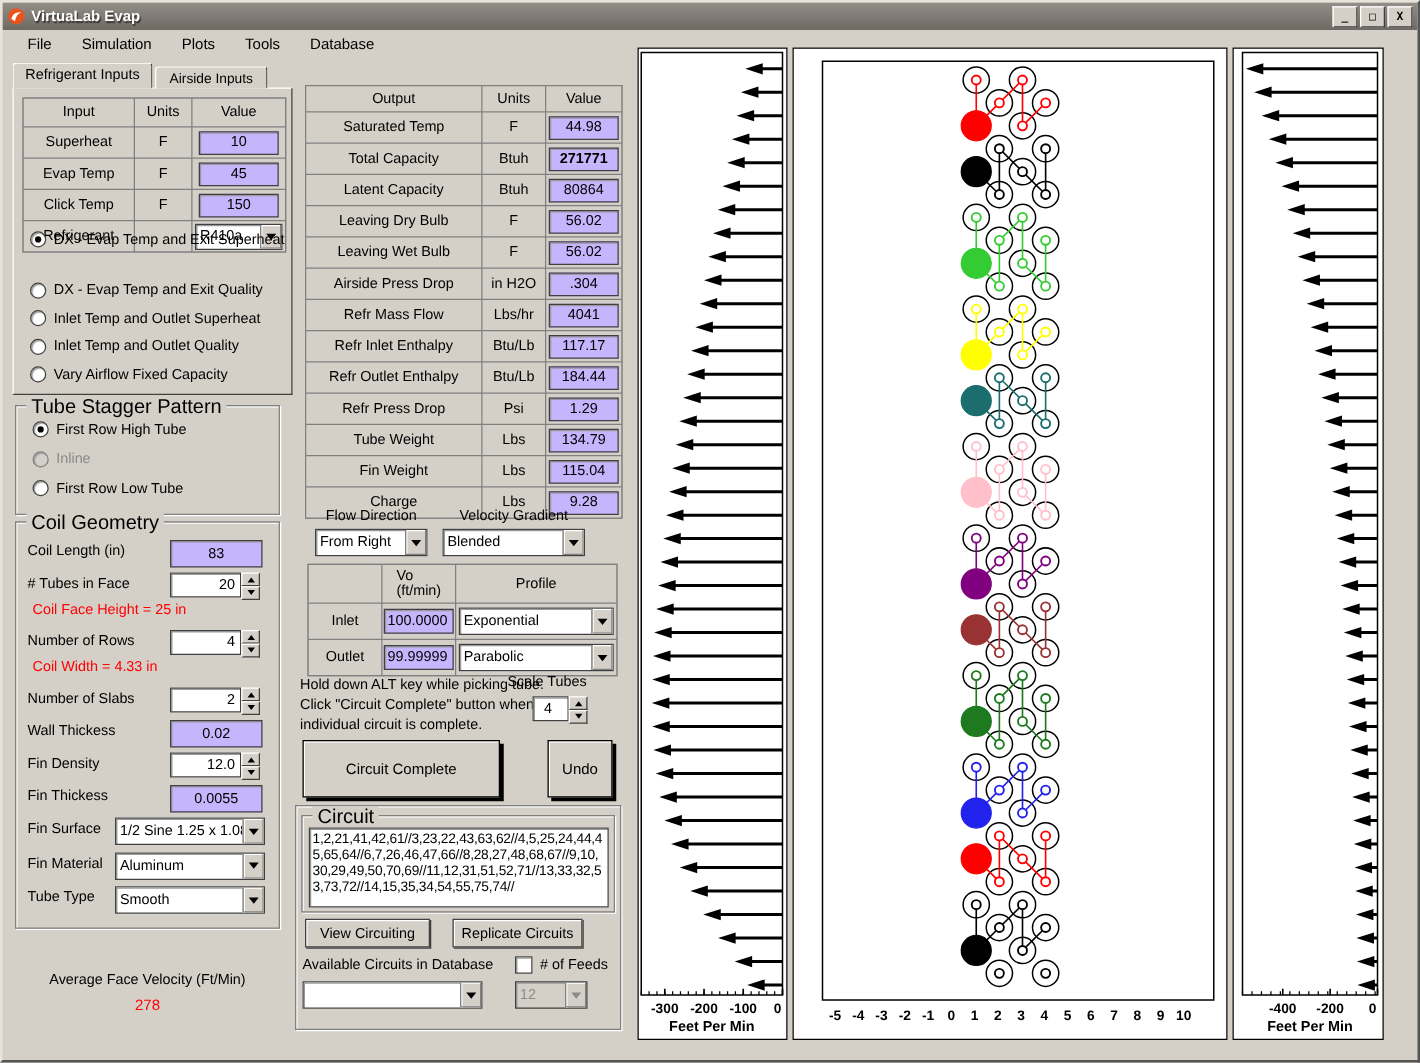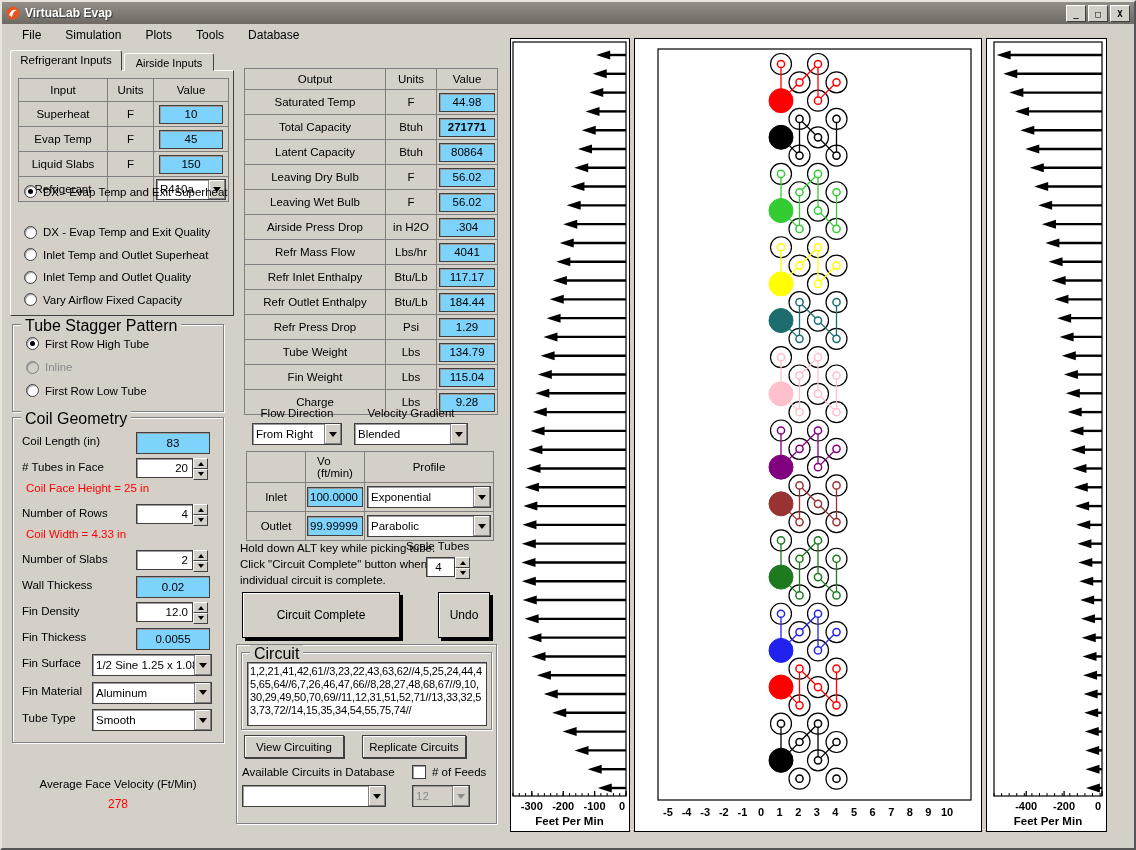--- a/index.html
+++ b/index.html
@@ -18,21 +18,21 @@
   #menubar{left:0;top:22px;width:1132px;height:22px;display:flex;align-items:center;padding-left:10px;box-sizing:border-box;gap:4px;}
   .menu-item{padding:2px 10px;}
   
   .tab{position:absolute;background:#d4d0c8;border:1px solid;border-color:#fff #404040 #d4d0c8 #fff;
        border-radius:3px 3px 0 0;text-align:center;padding-top:3px;box-sizing:border-box;font-size:11.5px;}
   #tab-panel{border:1px solid;border-color:#fff #404040 #404040 #fff;background:#d4d0c8;}
   
   .gtable{display:grid;background:#808080;gap:1px;border:1px solid #808080;}
   .gtable .cell{background:#d4d0c8;display:flex;align-items:center;justify-content:center;font-size:11.5px;}
   
-  .tinput{background:#7dd3fc;border:1px solid #404040;box-shadow:inset 1px 1px 0 #9a9a9a;
+  .tinput{background:#c4b5fd;border:1px solid #404040;box-shadow:inset 1px 1px 0 #9a9a9a;
           text-align:left;font-size:11.5px;display:flex;align-items:center;justify-content:center;overflow:hidden;white-space:nowrap;}
   .combo{background:#fff;border:1px solid #404040;box-shadow:inset 1px 1px 0 #9a9a9a;display:flex;align-items:stretch;overflow:hidden;}
   .combo-text{flex:1;display:flex;align-items:center;padding-left:3px;font-size:11.5px;white-space:nowrap;overflow:hidden;}
   .combo-btn{width:16px;background:#d4d0c8;border-left:1px solid #808080;box-shadow:inset -1px -1px 0 #808080,inset 1px 1px 0 #fff;
              display:flex;align-items:center;justify-content:center;}
   .combo.disabled{background:#d4d0c8;}
   .combo.disabled .combo-text{color:#8a8a8a;}
   .tri-dn{width:0;height:0;border:4px solid transparent;border-top:5px solid #000;margin-top:4px;}
   .combo.disabled .tri-dn{border-top-color:#8a8a8a;}
   .spin{display:flex;}
@@ -98,21 +98,21 @@
     <div class="cell" style="height: 24px;">Superheat</div>
     <div class="cell">F</div>
     <div class="cell">
       <div class="tinput" style="width: 62px; height: 17px;">10</div>
     </div>
     <div class="cell" style="height: 24px;">Evap Temp</div>
     <div class="cell">F</div>
     <div class="cell">
       <div class="tinput" style="width: 62px; height: 17px;">45</div>
     </div>
-    <div class="cell" style="height: 24px;">Liquid Slabs</div>
+    <div class="cell" style="height: 24px;">Click Temp</div>
     <div class="cell">F</div>
     <div class="cell">
       <div class="tinput" style="width: 62px; height: 17px;">150</div>
     </div>
     <div class="cell" style="height: 24px;">Refrigerant</div>
     <div class="cell"></div>
     <div class="cell">
       <div class="combo" style="width: 68px; height: 19px;">
         <div class="combo-text">R410a</div>
         <div class="combo-btn">

